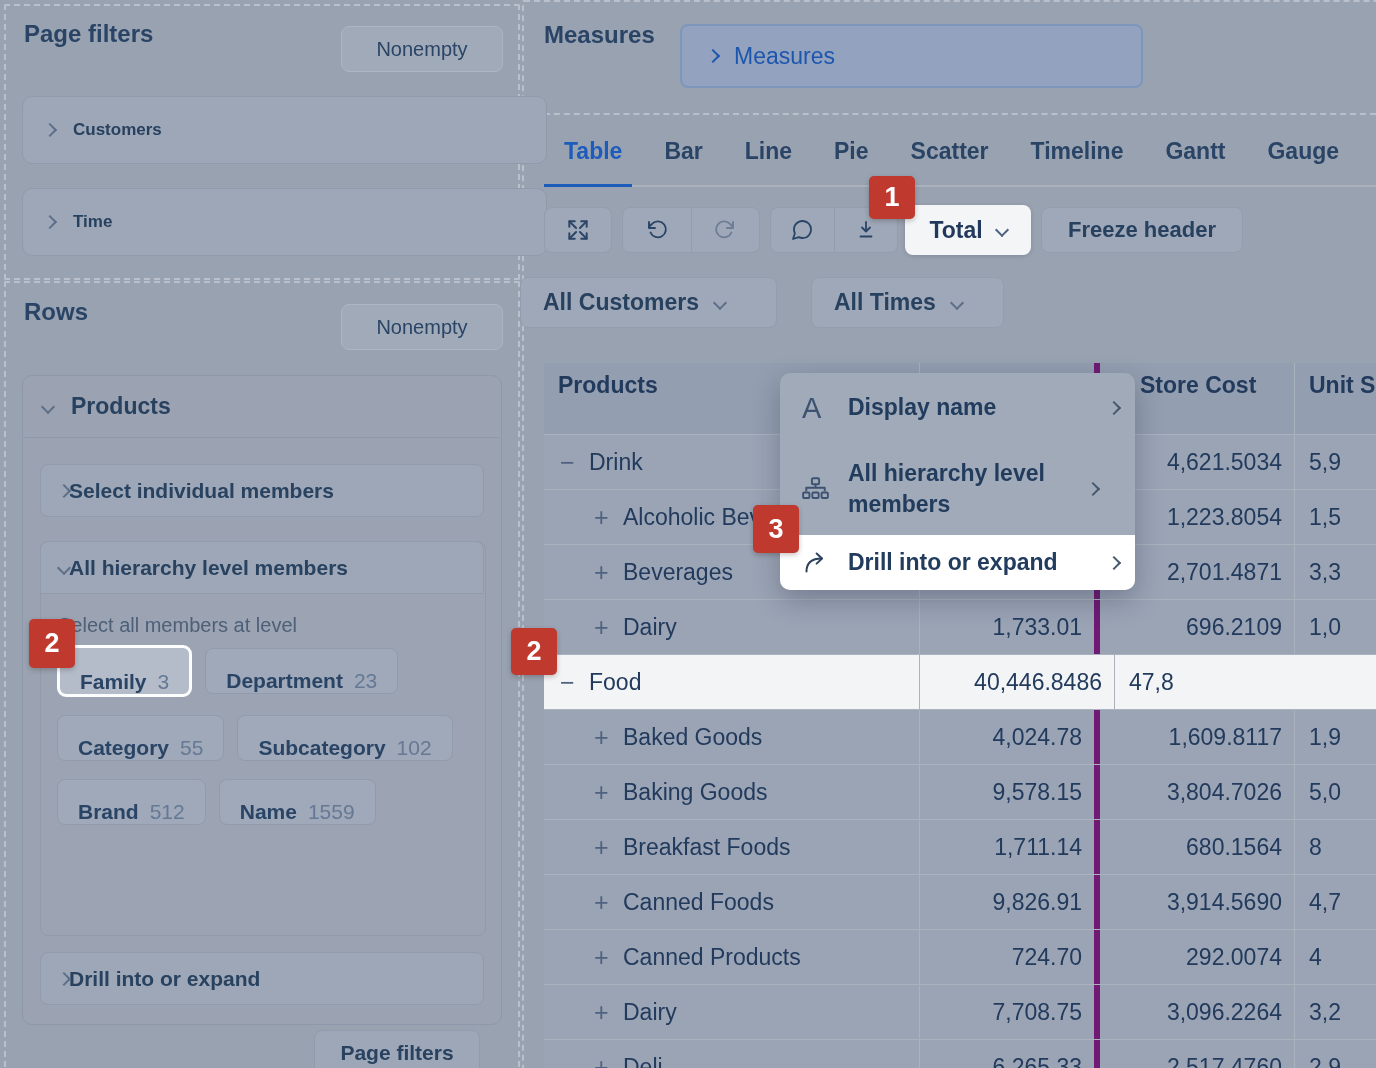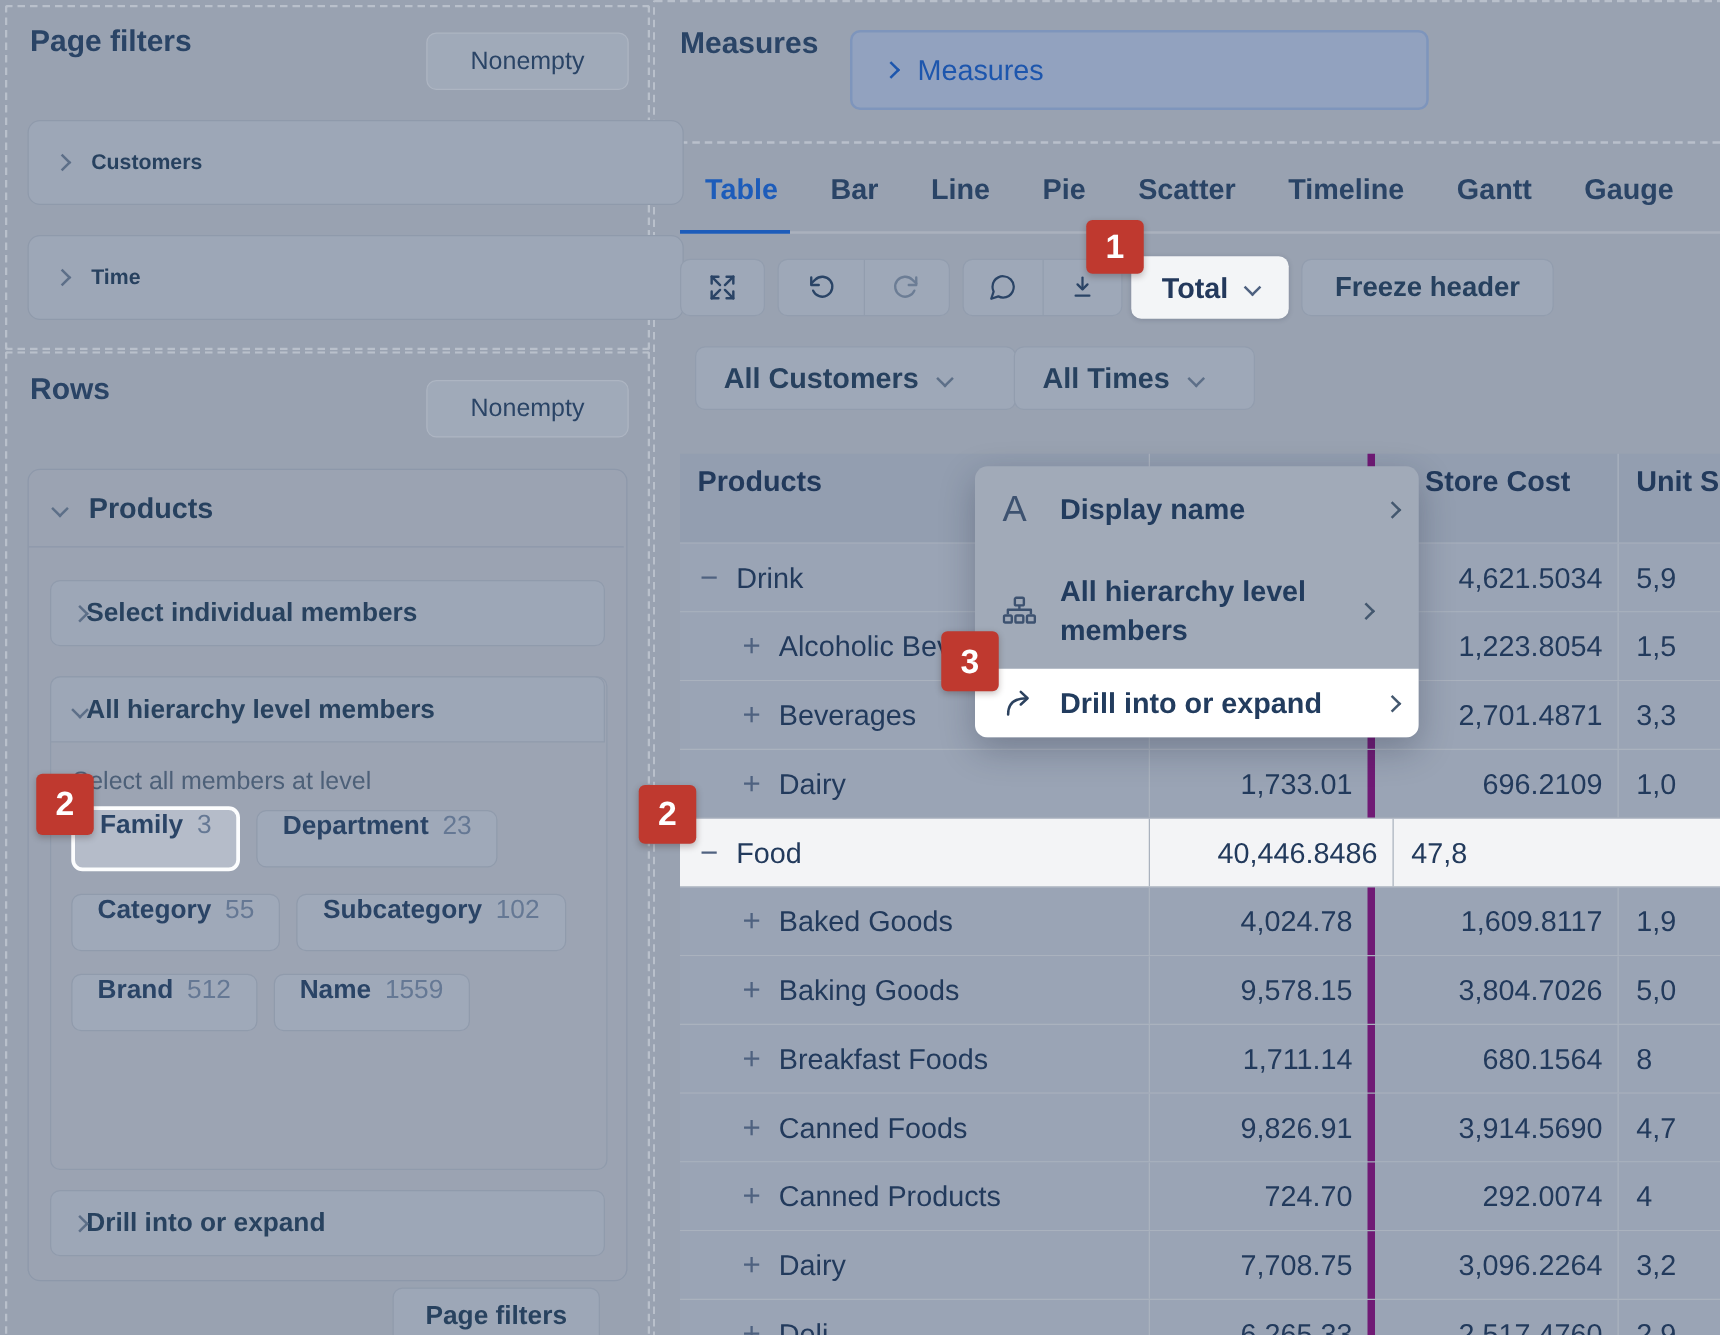--- a/index.html
+++ b/index.html
@@ -28,21 +28,21 @@
   .innbtn{position:absolute;display:flex;align-items:center;gap:0;padding:0 18px;
     background:#9da7b7;border:1.5px solid #909bac;border-radius:8px;
     font-size:21px;font-weight:600;color:#28425f;box-sizing:border-box}
   .innbtn .cw{color:#5d6f88;display:flex}
   .groupbox{position:absolute;border:1.5px solid #8d98aa;border-radius:10px;background:rgba(255,255,255,0.02)}
   .grouphead{position:absolute;display:flex;align-items:center;gap:18px;padding:0 20px;
     font-size:23px;font-weight:700;color:#27415f;border-bottom:1.5px solid #8d98aa;box-sizing:border-box}
   .grouphead .cw{color:#5d6f88;display:flex}
   .hintlbl{position:absolute;font-size:20px;font-weight:500;color:#4d6078}
   .chips{position:absolute;display:flex;flex-wrap:wrap;column-gap:13px;row-gap:18px;align-items:flex-start}
-  .chip{display:flex;align-items:flex-start;gap:11px;height:46px;padding:0 20px;box-sizing:border-box;
+  .chip{display:flex;align-items:flex-end;gap:11px;height:46px;padding:0 20px;box-sizing:border-box;
     background:#9fa9b9;border:1.5px solid #909bac;border-radius:8px;
     font-size:21px;font-weight:600;color:#2a4466}
   .chip .cnt{font-weight:500;color:#657894}
   .chip.sel{background:#b5bcc9;border:3px solid #fcfdfe;height:52px;margin-top:-3px;border-radius:9px}
   
   .pill{position:absolute;display:flex;align-items:center;gap:16px;padding:0 26px;
     background:#92a2bf;border:2px solid #7e95bc;border-radius:8px;box-sizing:border-box;
     color:#1d56ad;font-size:23px;font-weight:400}
   .pill .cw{color:#1d56ad;display:flex}
   .tabs{position:absolute;display:flex;gap:42px;padding-left:20px}
@@ -248,21 +248,21 @@
   </span>
 </div>
 <div class="whitebtn" style="left:905px;top:205px;width:126px;height:50px">
   <span>Total</span>
   <span class="cw" style="color:#4e6widt180;color:#4e6180;display:flex">
       <span class="chev d sm"></span>
     </span>
 </div>
 <div class="textbtn" style="left:1041px;top:207px;width:202px;height:46px">Freeze header</div>
 
-<div class="ddbtn" style="left:556px;top:277px;width:257px;height:51px">
+<div class="ddbtn" style="left:520px;top:277px;width:257px;height:51px">
   <span>All Customers</span>
   <span class="cw">
       <span class="chev d sm"></span>
     </span>
 </div>
 <div class="ddbtn" style="left:811px;top:277px;width:193px;height:51px">
   <span>All Times</span>
   <span class="cw">
       <span class="chev d sm"></span>
     </span>

